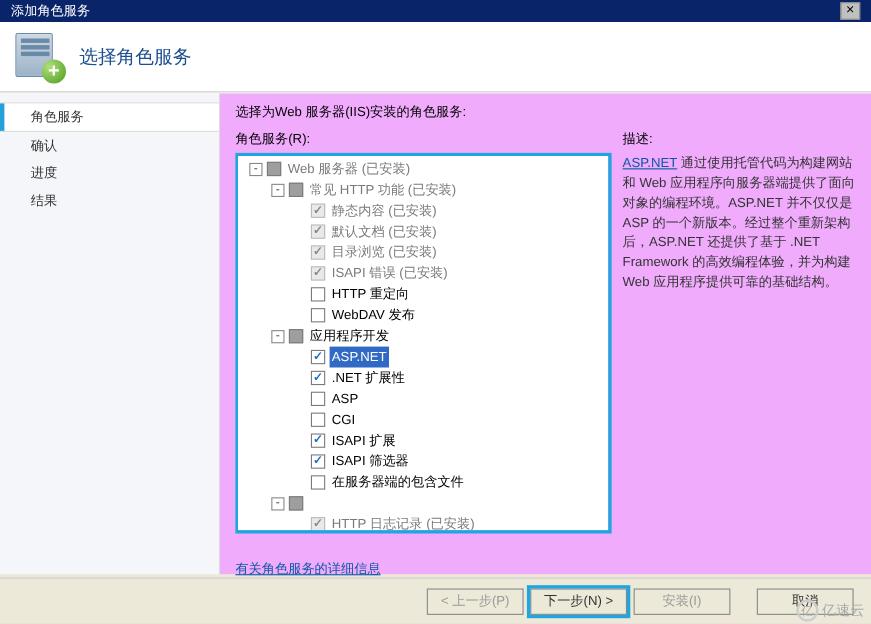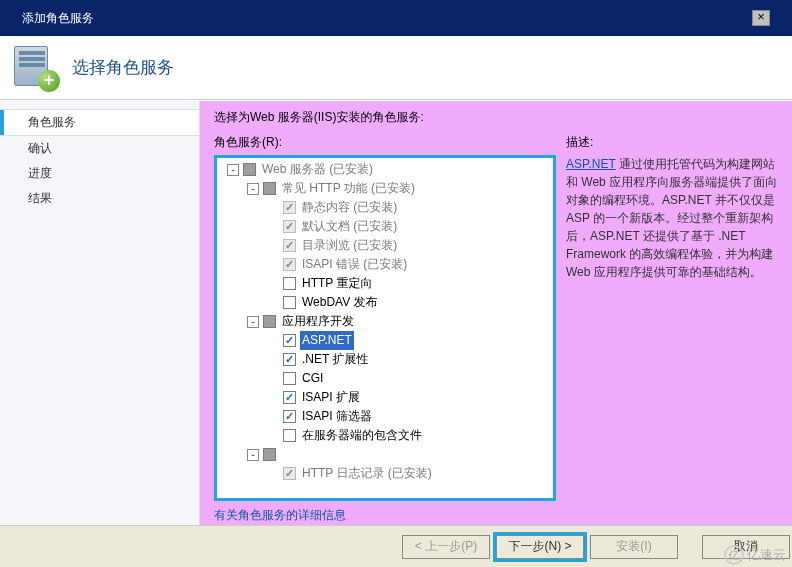--- a/index.html
+++ b/index.html
@@ -1,17 +1,17 @@
 <!DOCTYPE html>
 <html><head>
 <meta charset="utf-8">
 <style>
   * { box-sizing: border-box; margin: 0; padding: 0; }
   body { font-family: "Microsoft YaHei", SimSun, Tahoma, sans-serif; font-size: 12px; background: #ece9d8; width: 792px; height: 567px; overflow: hidden; position: relative; }
-  .titlebar { background: #0a246a; color: #fff; height: 36px; line-height: 22px; padding: 0 22px; display: flex; justify-content: space-between; align-items: center; }
+  .titlebar { background: #0a246a; color: #fff; height: 20px; line-height: 22px; padding: 0 10px; display: flex; justify-content: space-between; align-items: center; }
   .titlebar .close { width: 18px; height: 16px; background: #c0c0c0; color: #000; border: 1px solid #888; text-align: center; line-height: 12px; font-size: 13px; cursor: pointer; }
   .header { background: #fff; height: 64px; border-bottom: 1px solid #ccc; position: relative; padding-left: 14px; display: flex; align-items: center; gap: 14px; }
   .header .icon-wrap { width: 44px; height: 44px; position: relative; }
   .server-icon { width: 34px; height: 40px; background: linear-gradient(#cfd8e2,#9db3c9); border: 1px solid #6a8aa9; border-radius: 2px; position: absolute; }
   .server-icon::before { content:""; position:absolute; top:4px; left:4px; width:26px; height:4px; background:#6a8aa9; box-shadow: 0 6px 0 #6a8aa9, 0 12px 0 #6a8aa9; }
   .plus-badge { position:absolute; right:-2px; bottom:-2px; width:22px; height:22px; background: radial-gradient(circle at 30% 30%, #b0df7a, #4a9b1d); border-radius:50%; color:#fff; font-weight:bold; font-size:18px; line-height:20px; text-align:center; }
   .header-title { font-size: 17px; color: #1b4f8f; }
   .body { display: flex; height: 438px; border-top: 1px solid #fff; }
   .sidebar { width: 200px; background: #f4f6f9; border-right: 1px solid #ddd; padding-top: 8px; }
   .sidebar .step { padding: 4px 28px; color: #333; cursor: pointer; }
@@ -33,22 +33,22 @@
   .chk.installed { background:#e9e9e9; color:#777; border:1px solid #bbb; }
   .chk.gray { background:#9e9e9e; }
   .chk.checked::after { content:"✓"; color:#1b6fc2; font-weight:bold; font-size:11px; }
   .chk.installed.checked::after { color:#888; }
   .label { padding: 0 2px; }
   .label.selected { background:#316ac5; color:#fff; }
   .label.disabled-txt { color:#7a7a7a; }
   .indent { display:inline-block; }
   .desc-text { line-height: 1.5; color:#333; }
   .desc-text a { color:#0b57a6; text-decoration: underline; cursor:pointer; }
-  .link-more { color:#0b57a6; margin-top: 6px; display:inline-block; cursor:pointer; }
-  .footer { position:absolute; left:0; right:0; bottom:0; height:42px; border-top:1px solid #ccc; background:#ece9d8; display:flex; justify-content:flex-end; align-items:center; padding-right: 2px; gap: 6px; }
+  .link-more { color:#0b57a6; text-decoration: underline; margin-top: 24px; display:inline-block; cursor:pointer; }
+  .footer { position:absolute; left:0; right:0; bottom:0; height:42px; border-top:1px solid #ccc; background:#ece9d8; display:flex; justify-content:flex-end; align-items:center; padding-right: 16px; gap: 6px; }
   .btn { min-width: 88px; height:24px; background:#ece9d8; border:1px solid #888; color:#333; cursor:pointer; font-size:12px; }
   .btn[disabled] { color:#9a9a9a; cursor:default; }
   .btn.next-highlight { outline: 3px solid #1fa5e0; }
   .watermark { position:absolute; right:6px; bottom:2px; color:#aaa; font-size:13px; pointer-events:none; display:flex; align-items:center; gap:3px; }
   .watermark .wm-icon { width:20px; height:20px; border:2px solid #ccc; border-radius:50%; display:inline-flex; align-items:center; justify-content:center; font-size:11px; }
 </style>
 </head>
 <body>
 
 <div class="titlebar">
@@ -140,20 +140,26 @@
             <div class="node">
               <span class="indent" style="width: 50px;"></span>
               <span class="toggle empty">-</span>
               <span class="chk checked"></span>
               <span class="label">.NET 扩展性</span>
             </div>
             <div class="node">
               <span class="indent" style="width: 50px;"></span>
               <span class="toggle empty">-</span>
               <span class="chk"></span>
+              <span class="label">ASP</span>
+            </div>
+            <div class="node">
+              <span class="indent" style="width: 50px;"></span>
+              <span class="toggle empty">-</span>
+              <span class="chk"></span>
               <span class="label">CGI</span>
             </div>
             <div class="node">
               <span class="indent" style="width: 50px;"></span>
               <span class="toggle empty">-</span>
               <span class="chk checked"></span>
               <span class="label">ISAPI 扩展</span>
             </div>
             <div class="node">
               <span class="indent" style="width: 50px;"></span>

